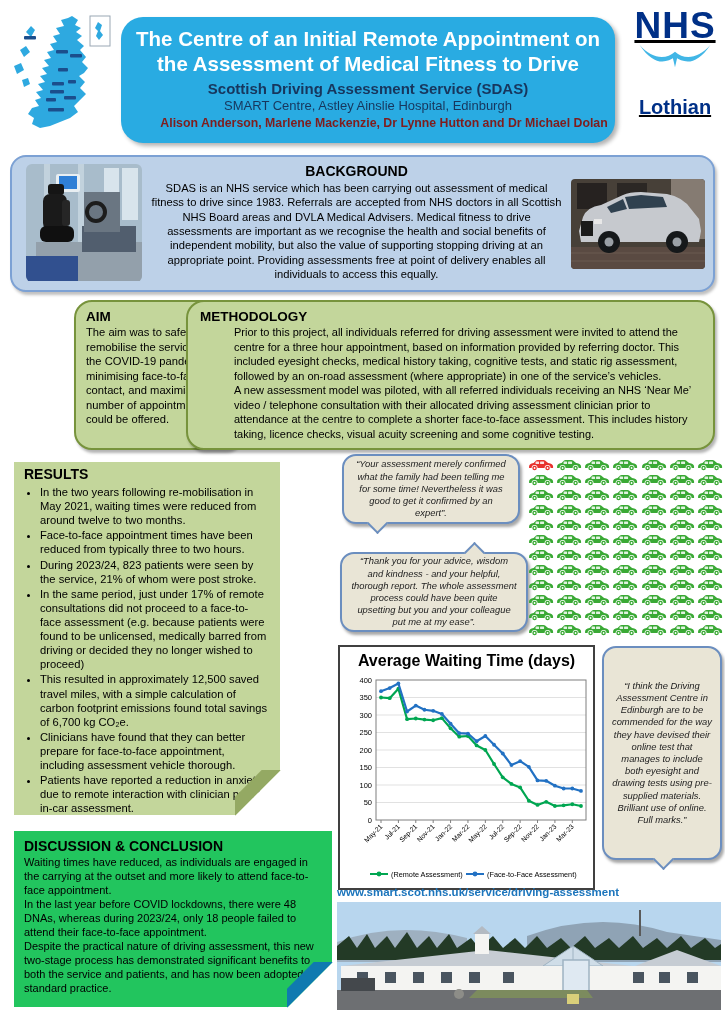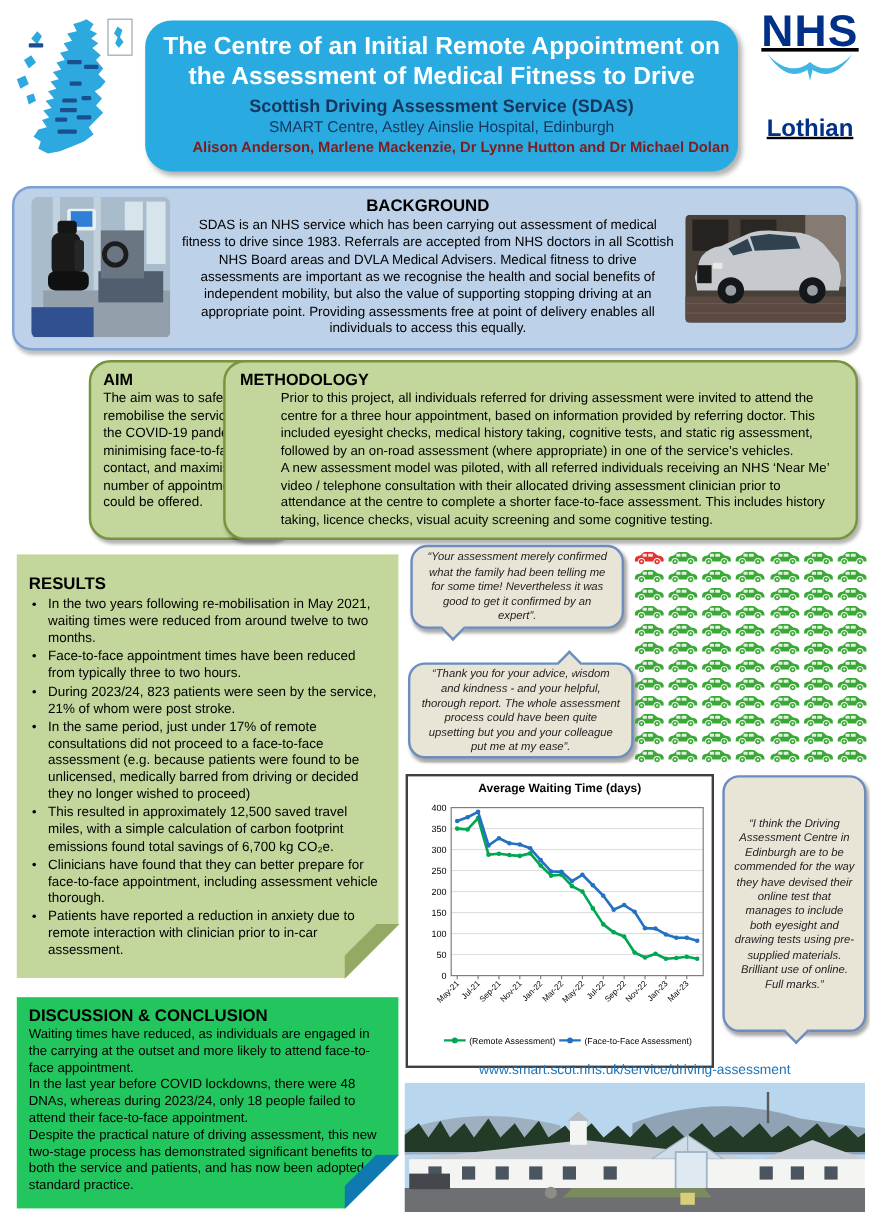--- a/index.html
+++ b/index.html
@@ -32,21 +32,21 @@
   .green-round{background:#c3d69b;border:2px solid #77933c;border-radius:18px;
                box-shadow:2px 3px 3px rgba(0,0,0,.3);box-sizing:border-box;}
   .aim-box{position:absolute;left:27px;top:300px;width:168px;height:150px;padding:7px 10px;margin-left:47px;}
   .methodology-box{position:absolute;left:186px;top:300px;width:529px;height:150px;padding:7px 12px;}
   .box-heading{font-size:13.5px;font-weight:bold;}
   .box-text{font-size:11.2px;line-height:1.3;margin-top:1px;}
   .methodology-box .box-text{font-size:11px;line-height:1.32;margin-left:34px;}
 
   
   .folded{position:absolute;box-sizing:border-box;}
-  .results-box{left:14px;top:462px;width:318px;height:353px;background:#c3d69b;padding:16px 12px 8px 10px;}
+  .results-box{left:14px;top:462px;width:266px;height:353px;background:#c3d69b;padding:4px 12px 8px 10px;}
   .discussion-box{left:14px;top:831px;width:318px;height:176px;background:#22c55e;padding:7px 12px 7px 10px;}
   .fold-flap{position:absolute;right:-1px;bottom:-1px;width:46px;height:46px;}
   .fold-flap .flap{position:absolute;inset:0;clip-path:polygon(58% 0,100% 0,0 100%,0 58%);}
   .fold-flap .cut{position:absolute;inset:0;background:#fff;clip-path:polygon(100% 0,100% 100%,0 100%);}
   .results-box .flap{background:#94a963;}
   .discussion-box .flap{background:#0f7ab0;}
   .results-list{margin:3px 0 0 0;padding-left:16px;font-size:11.2px;line-height:1.26;}
   .results-list li{margin-bottom:1px;}
   .discussion-text p{font-size:11px;line-height:1.27;margin:0;}
   .discussion-text .dh{font-size:14px;font-weight:bold;margin-bottom:2px;}
@@ -67,26 +67,26 @@
   .quote3 .tail{bottom:-9px;left:52px;}
 
   
   .car-grid{position:absolute;left:528px;top:457px;width:195px;height:186px;
             display:grid;grid-template-columns:repeat(7,1fr);grid-auto-rows:15px;column-gap:2px;align-items:center;}
   .car-grid svg{width:100%;height:12px;display:block;}
 
   
   .chart-box{position:absolute;left:338px;top:645px;width:257px;height:245px;background:#fff;
              border:2px solid #404040;box-sizing:border-box;}
-  .chart-title{font-size:10px;font-weight:bold;text-align:center;margin-top:5px;}
+  .chart-title{font-size:16px;font-weight:bold;text-align:center;margin-top:5px;}
   #chart-svg{display:block;margin:0 auto;}
 
   
-  .site-url{position:absolute;left:337px;top:886px;width:384px;text-align:center;
-            font-size:11.5px;font-weight:normal;color:#1c75bc;text-decoration:none;display:block;}
+  .site-url{position:absolute;left:337px;top:886px;width:384px;
+            font-size:11.5px;font-weight:bold;color:#1c75bc;text-decoration:none;display:block;}
   .building-photo{position:absolute;left:337px;top:902px;width:384px;height:108px;overflow:hidden;}
 </style>
 </head>
 <body>
 
 <div class="poster">
 
   <div class="scotland-map">
     <svg viewBox="0 0 112 136" width="112" height="136">
       <path fill="#2ea9e0" d="M66 6 L72 10 L69 15 L75 18 L70 22 L76 26 L71 30 L78 36 L74 40 L80 47 L76 52 L82 58 L78 63 L73 66 L79 72 L74 78 L80 84 L74 90 L68 96 L72 102 L64 108 L54 112 L44 116 L34 118 L26 114 L28 108 L22 104 L26 98 L33 96 L29 90 L35 88 L30 82 L37 80 L32 74 L39 72 L34 66 L41 64 L36 58 L43 56 L38 50 L45 48 L41 42 L48 40 L44 34 L51 32 L47 26 L54 24 L50 18 L58 16 L55 10 L62 8 Z"></path>

